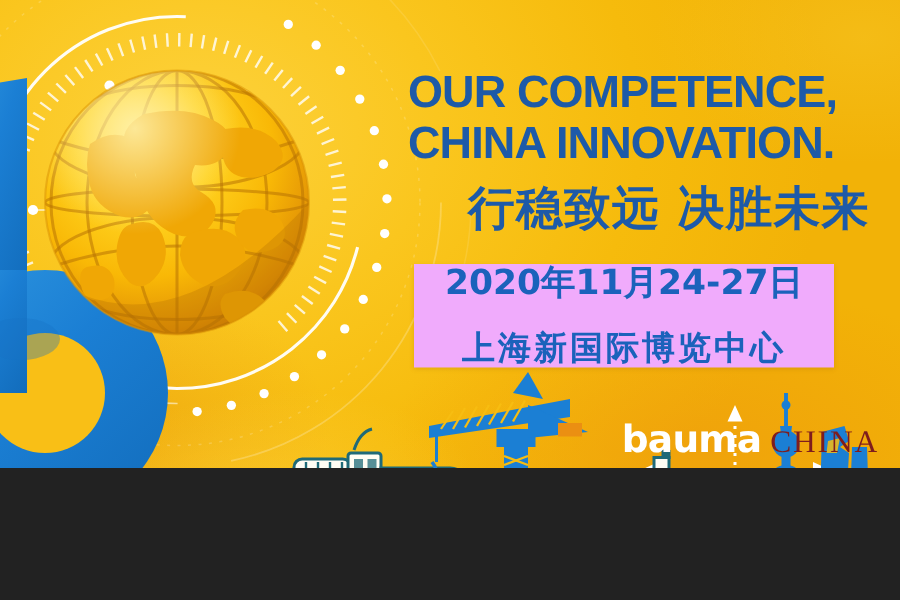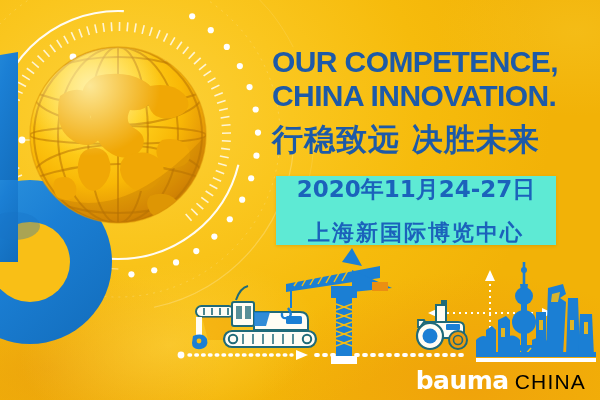--- a/index.html
+++ b/index.html
@@ -1,18 +1,18 @@
 <!DOCTYPE html>
 <html><head>
 <meta charset="utf-8">
 <title>bauma CHINA 2020 Banner</title>
 <style>
   html,body{margin:0;padding:0;background:#222;}
   #stage{
-    position:relative;width:600px;height:400px;overflow:hidden;
+    position:relative;width:600px;height:312px;overflow:hidden;
     font-family:"Liberation Sans","DejaVu Sans",sans-serif;
     background:#f7bd11;
   }
   
   .bg-base{position:absolute;inset:0;
     background:
       radial-gradient(ellipse 420px 330px at 22% 28%, #fdd23c 0%, #fac61e 38%, #f6bb0c 70%, #f2b207 100%);
   }
   .bg-warm{position:absolute;inset:0;
     background:
@@ -29,37 +29,38 @@
   .headline{position:absolute;left:272px;top:45px;width:320px;}
   .hl-line{
     color:#1d5aa8;font-weight:bold;font-size:30px;line-height:34px;
     letter-spacing:-0.6px;white-space:nowrap;
     font-family:"Liberation Sans","DejaVu Sans",sans-serif;
   }
   .hl-cn{
     color:#1d5aa8;font-weight:bold;font-size:31px;line-height:40px;
     letter-spacing:1px;margin-top:6px;white-space:nowrap;
     font-family:"DejaVu Sans","Liberation Sans",sans-serif;
+    margin-left:40px;
   }
   
   .datebox{
     position:absolute;left:276px;top:176px;width:280px;height:69px;
-    background:#5eead4;box-shadow:0 1px 3px rgba(150,95,0,.22);
+    background:#f0abfc;box-shadow:0 1px 3px rgba(150,95,0,.22);
     display:flex;flex-direction:column;align-items:center;justify-content:center;
   }
   .date-l1{color:#1b62bb;font-weight:bold;font-size:23px;line-height:25px;letter-spacing:0px;
     font-family:"DejaVu Sans","Liberation Sans",sans-serif;white-space:nowrap;}
   .date-l2{color:#1b62bb;font-weight:bold;font-size:22px;line-height:25px;letter-spacing:2px;margin-top:18px;
     font-family:"DejaVu Sans","Liberation Sans",sans-serif;white-space:nowrap;}
   
   .logo{position:absolute;right:14px;bottom:6px;display:flex;align-items:baseline;gap:6px;margin-left:16px;}
   .logo-bauma{color:#ffffff;font-weight:bold;font-size:25px;letter-spacing:-0.5px;line-height:26px;
     font-family:"DejaVu Sans","Liberation Sans",sans-serif;}
-  .logo-china{color:#000000;font-weight:normal;font-size:21px;letter-spacing:1.2px;line-height:22px;
-    font-family:Liberation Sans, sans-serif;}
+  .logo-china{color:#7f1d1d;font-weight:normal;font-size:21px;letter-spacing:1.2px;line-height:22px;
+    font-family:Liberation Serif, serif;}
 </style>
 </head>
 <body>
 
 <div id="stage">
 
   <div class="bg-base"></div>
   <div class="bg-warm"></div>
   <div class="bg-sheen"></div>
 

